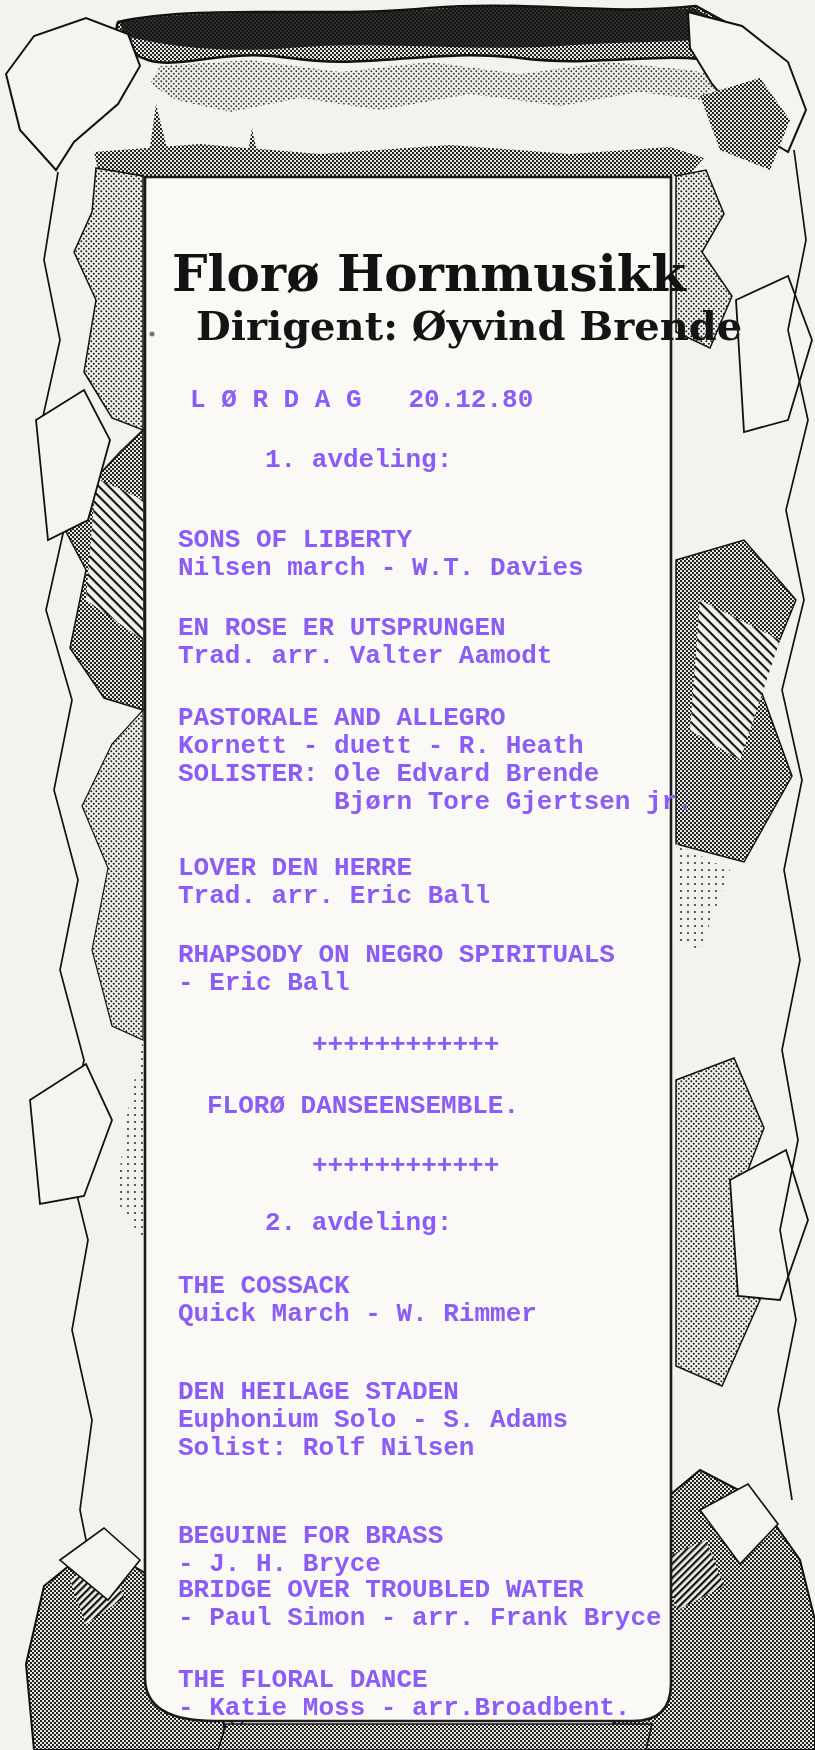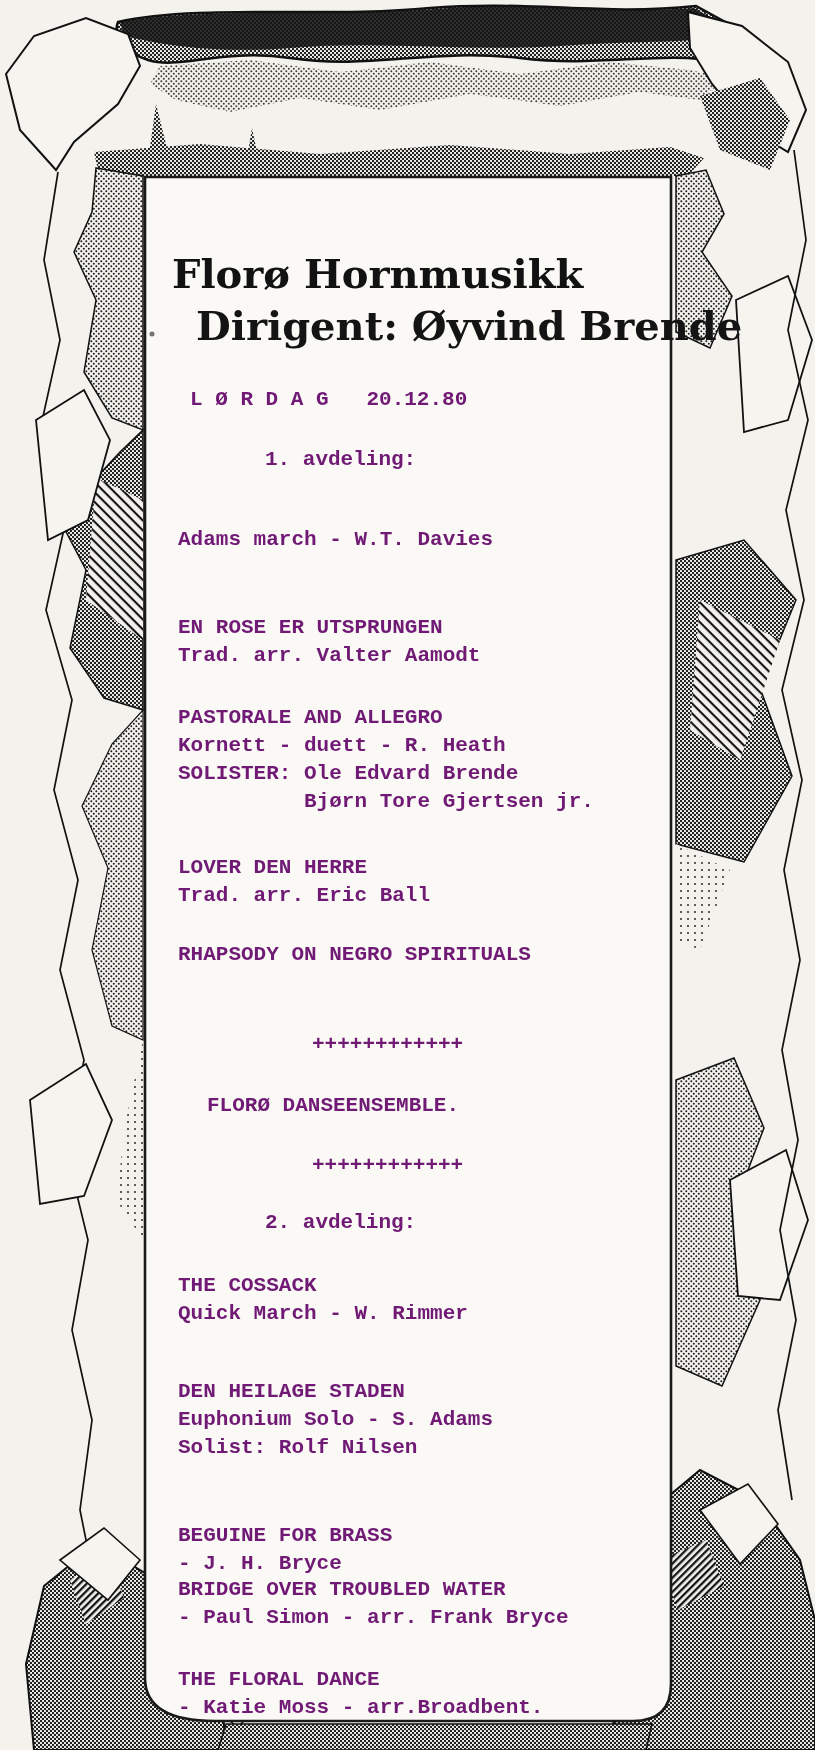--- a/index.html
+++ b/index.html
@@ -5,26 +5,26 @@
   html,body { margin:0; padding:0; background:#e8e6e2; }
   .page {
     position:relative; width:815px; height:1750px;
     background:#f4f2ed; overflow:hidden;
     font-family:"Liberation Mono", monospace;
   }
   svg.art { position:absolute; left:0; top:0; }
   .txt { position:absolute; color:#161616; z-index:5; }
   .mono {
     font-family:"Liberation Mono", monospace;
-    font-weight:700; font-size:21px; line-height:28px;
-    white-space:pre; color:#701a75;
+    font-weight:700; font-size:26px; line-height:28px;
+    white-space:pre; color:#8b5cf6;
   }
   .doc-title {
     font-family:"DejaVu Serif", serif; font-weight:700;
-    font-size:40px; line-height:48px; color:#121212; white-space:pre;
+    font-size:50px; line-height:48px; color:#121212; white-space:pre;
   }
   .doc-subtitle {
     font-family:"DejaVu Serif", serif; font-weight:700;
     font-size:40px; line-height:36px; color:#141414; white-space:pre;
   }
   .piece { position:absolute; z-index:5; }
 </style>
 </head>
 <body>
 
@@ -111,21 +111,22 @@
 
   <div class="txt doc-title" style="left:172px; top:250px;">Florø Hornmusikk</div>
 
   <div class="txt doc-subtitle" style="left:196px; top:308px;">Dirigent: Øyvind Brende</div>
 
   <div class="txt mono" style="left:190px; top:386px;">L Ø R D A G   20.12.80</div>
 
   <div class="txt mono" style="left:265px; top:446px;">1. avdeling:</div>
 
   <div class="piece" style="left:178px; top:526px;">
-    <div class="mono">Adams march - W.T. Davies</div>
+    <div class="mono">SONS OF LIBERTY</div>
+    <div class="mono">Nilsen march - W.T. Davies</div>
   </div>
 
   <div class="piece" style="left:178px; top:614px;">
     <div class="mono">EN ROSE ER UTSPRUNGEN</div>
     <div class="mono">Trad. arr. Valter Aamodt</div>
   </div>
 
   <div class="piece" style="left:178px; top:704px;">
     <div class="mono">PASTORALE AND ALLEGRO</div>
     <div class="mono">Kornett - duett - R. Heath</div>
@@ -133,20 +134,21 @@
     <div class="mono">          Bjørn Tore Gjertsen jr.</div>
   </div>
 
   <div class="piece" style="left:178px; top:854px;">
     <div class="mono">LOVER DEN HERRE</div>
     <div class="mono">Trad. arr. Eric Ball</div>
   </div>
 
   <div class="piece" style="left:178px; top:941px;">
     <div class="mono">RHAPSODY ON NEGRO SPIRITUALS</div>
+    <div class="mono">- Eric Ball</div>
   </div>
 
   <div class="txt mono" style="left:312px; top:1031px;">++++++++++++</div>
   <div class="txt mono" style="left:207px; top:1092px;">FLORØ DANSEENSEMBLE.</div>
   <div class="txt mono" style="left:312px; top:1152px;">++++++++++++</div>
 
   <div class="txt mono" style="left:265px; top:1209px;">2. avdeling:</div>
 
   <div class="piece" style="left:178px; top:1272px;">
     <div class="mono">THE COSSACK</div>

